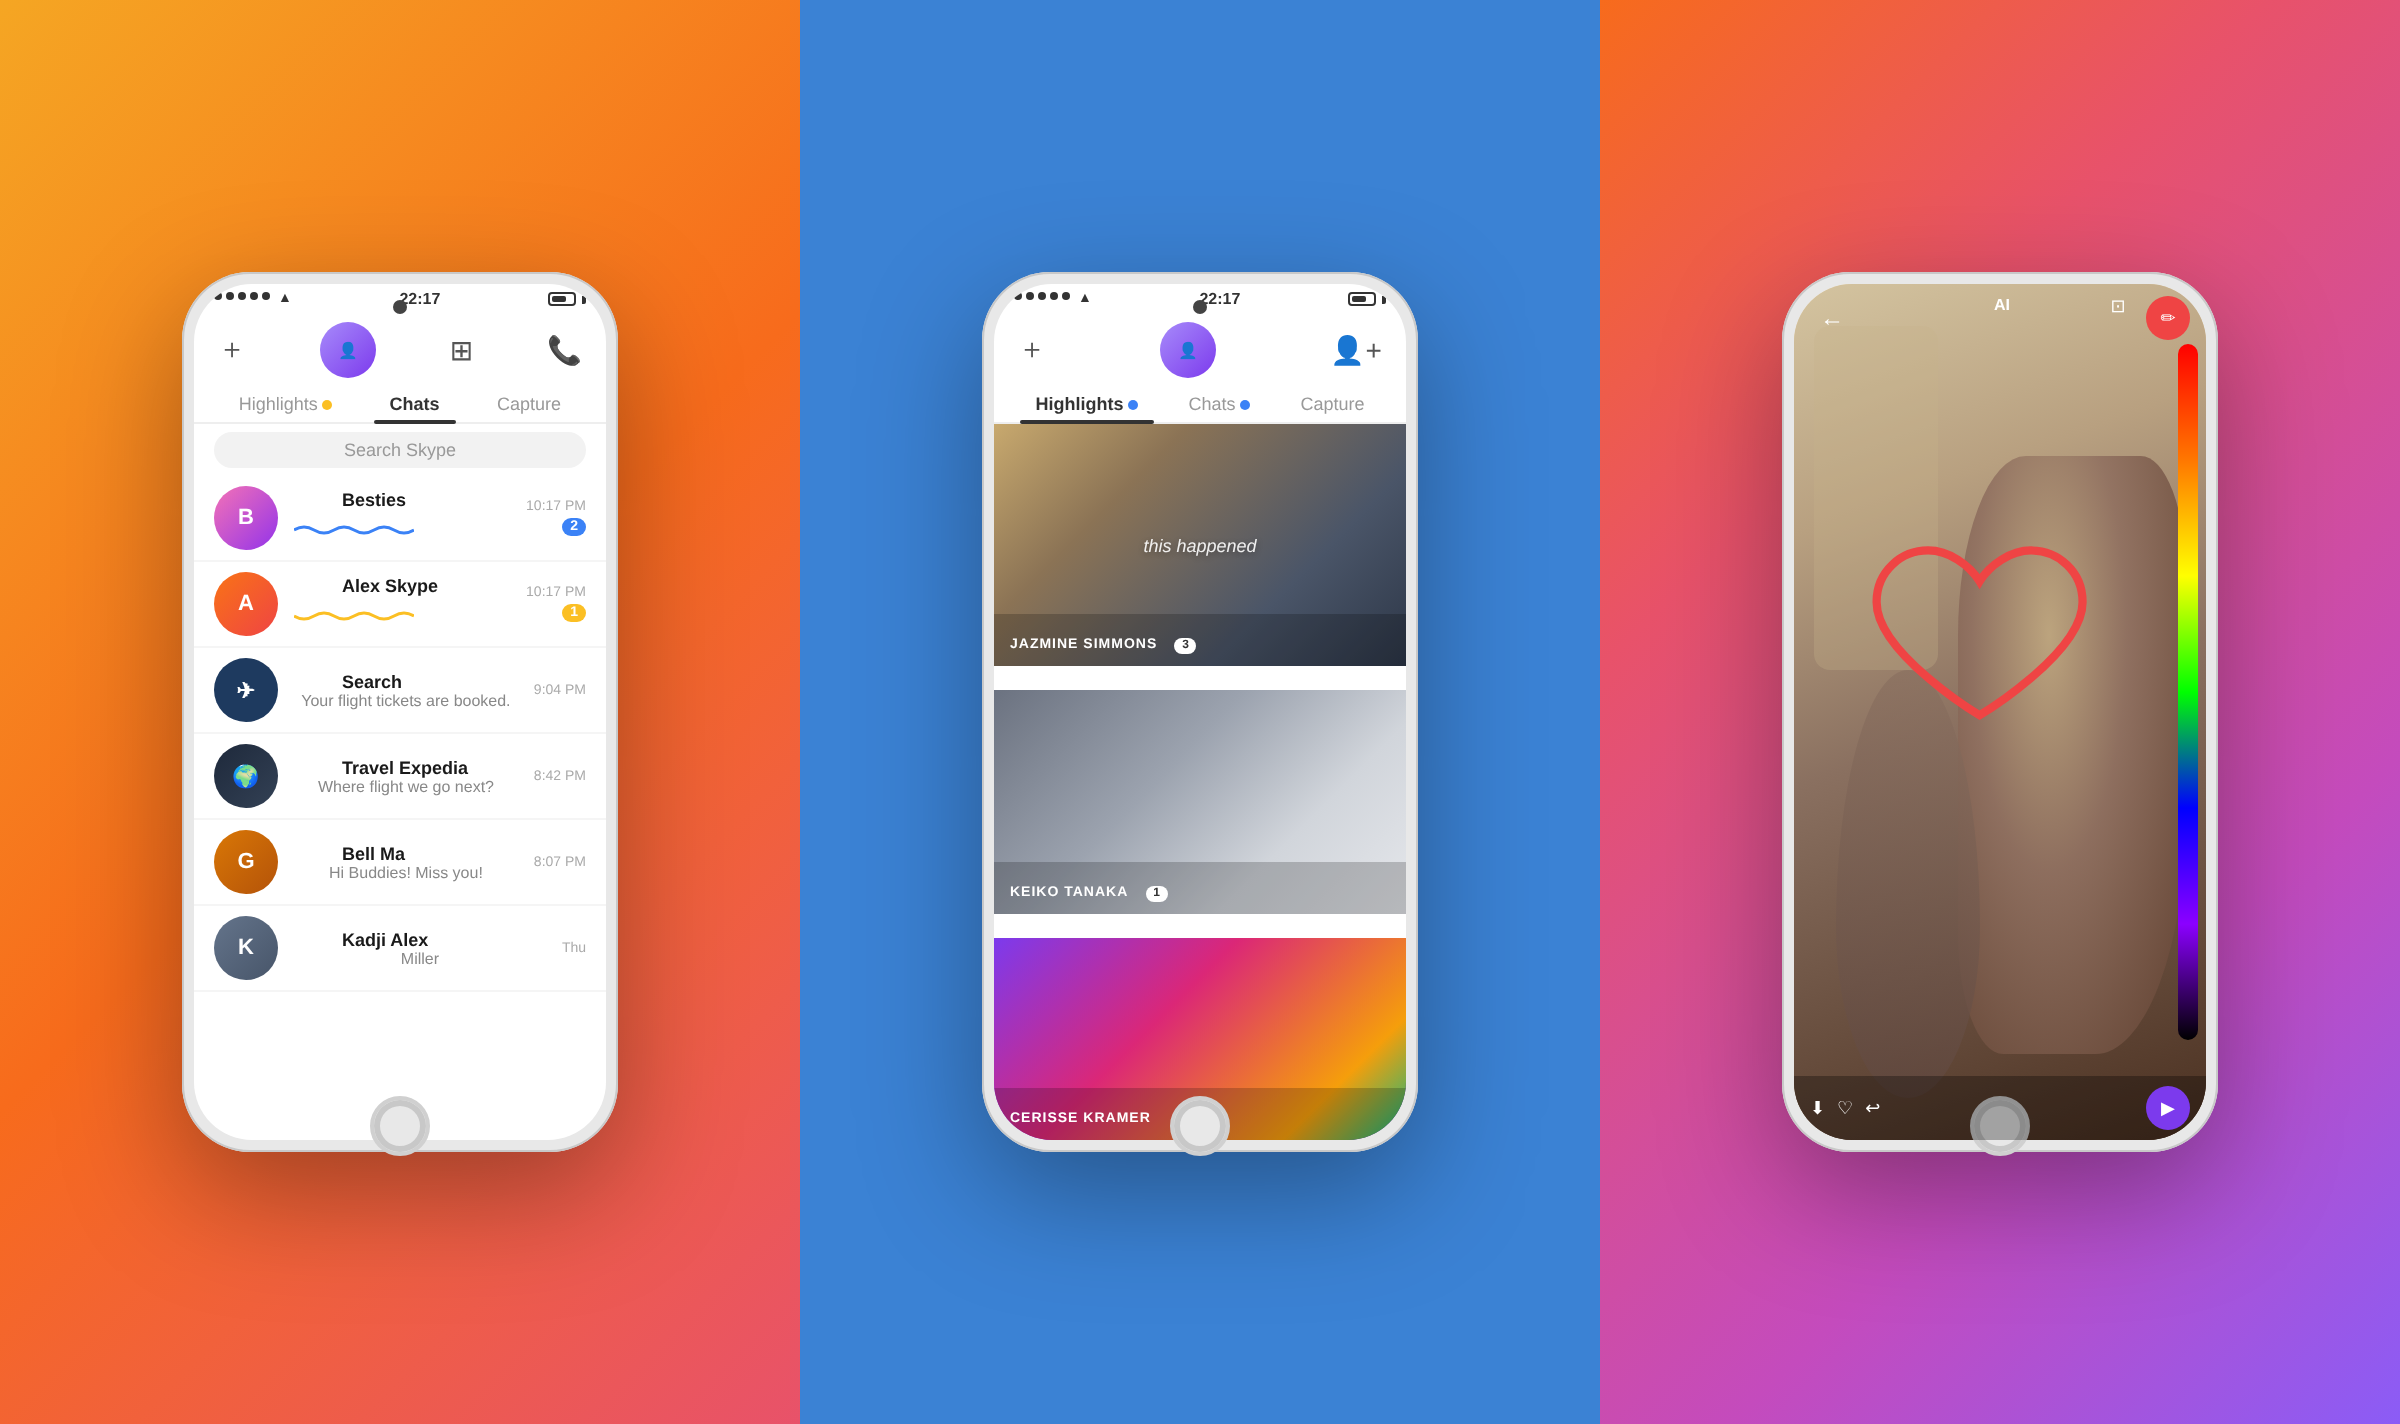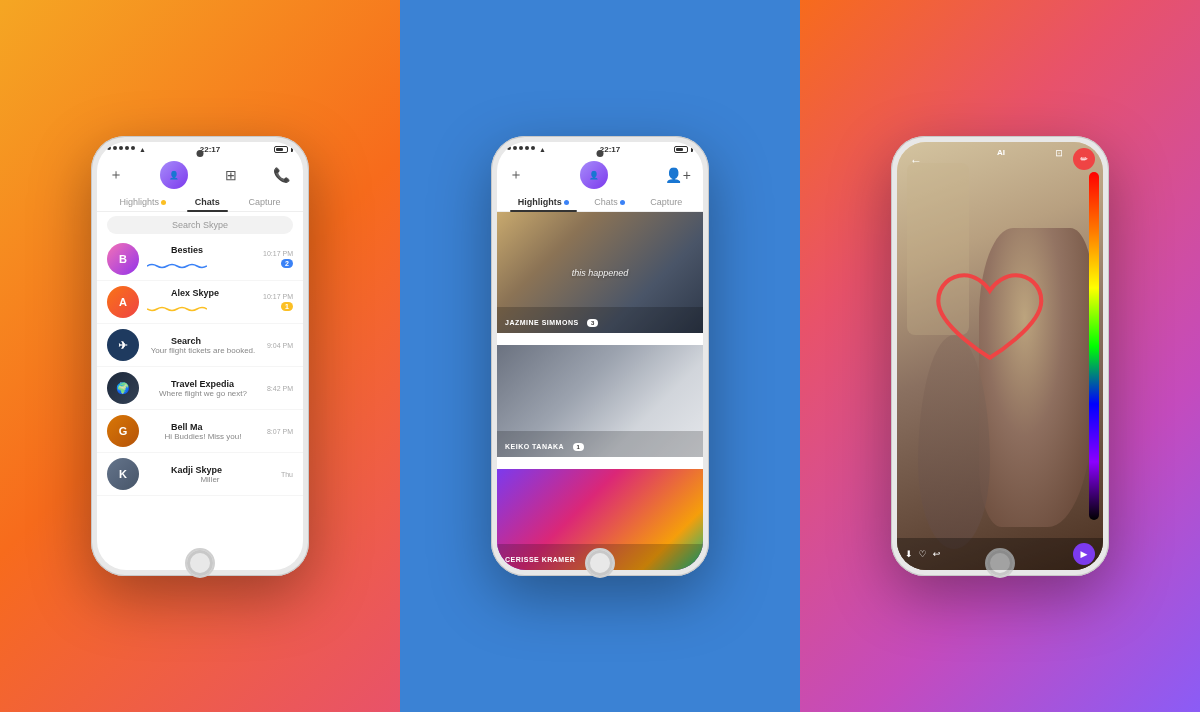--- a/index.html
+++ b/index.html
@@ -442,21 +442,21 @@
             <div class="chat-preview">Hi Buddies! Miss you!</div>
           </div>
           <div class="chat-meta">
             <span class="chat-time">8:07 PM</span>
           </div>
         </div>
 
         <div class="chat-item">
           <div class="chat-avatar avatar-kadji">K</div>
           <div class="chat-content">
-            <div class="chat-name">Kadji Skype</div>
+            <div class="chat-name">Kadji Alex</div>
             <div class="chat-preview">Miller</div>
           </div>
           <div class="chat-meta">
             <span class="chat-time">Thu</span>
           </div>
         </div>
       </div>
     </div>
     <div class="phone-home"></div>
   </div>

